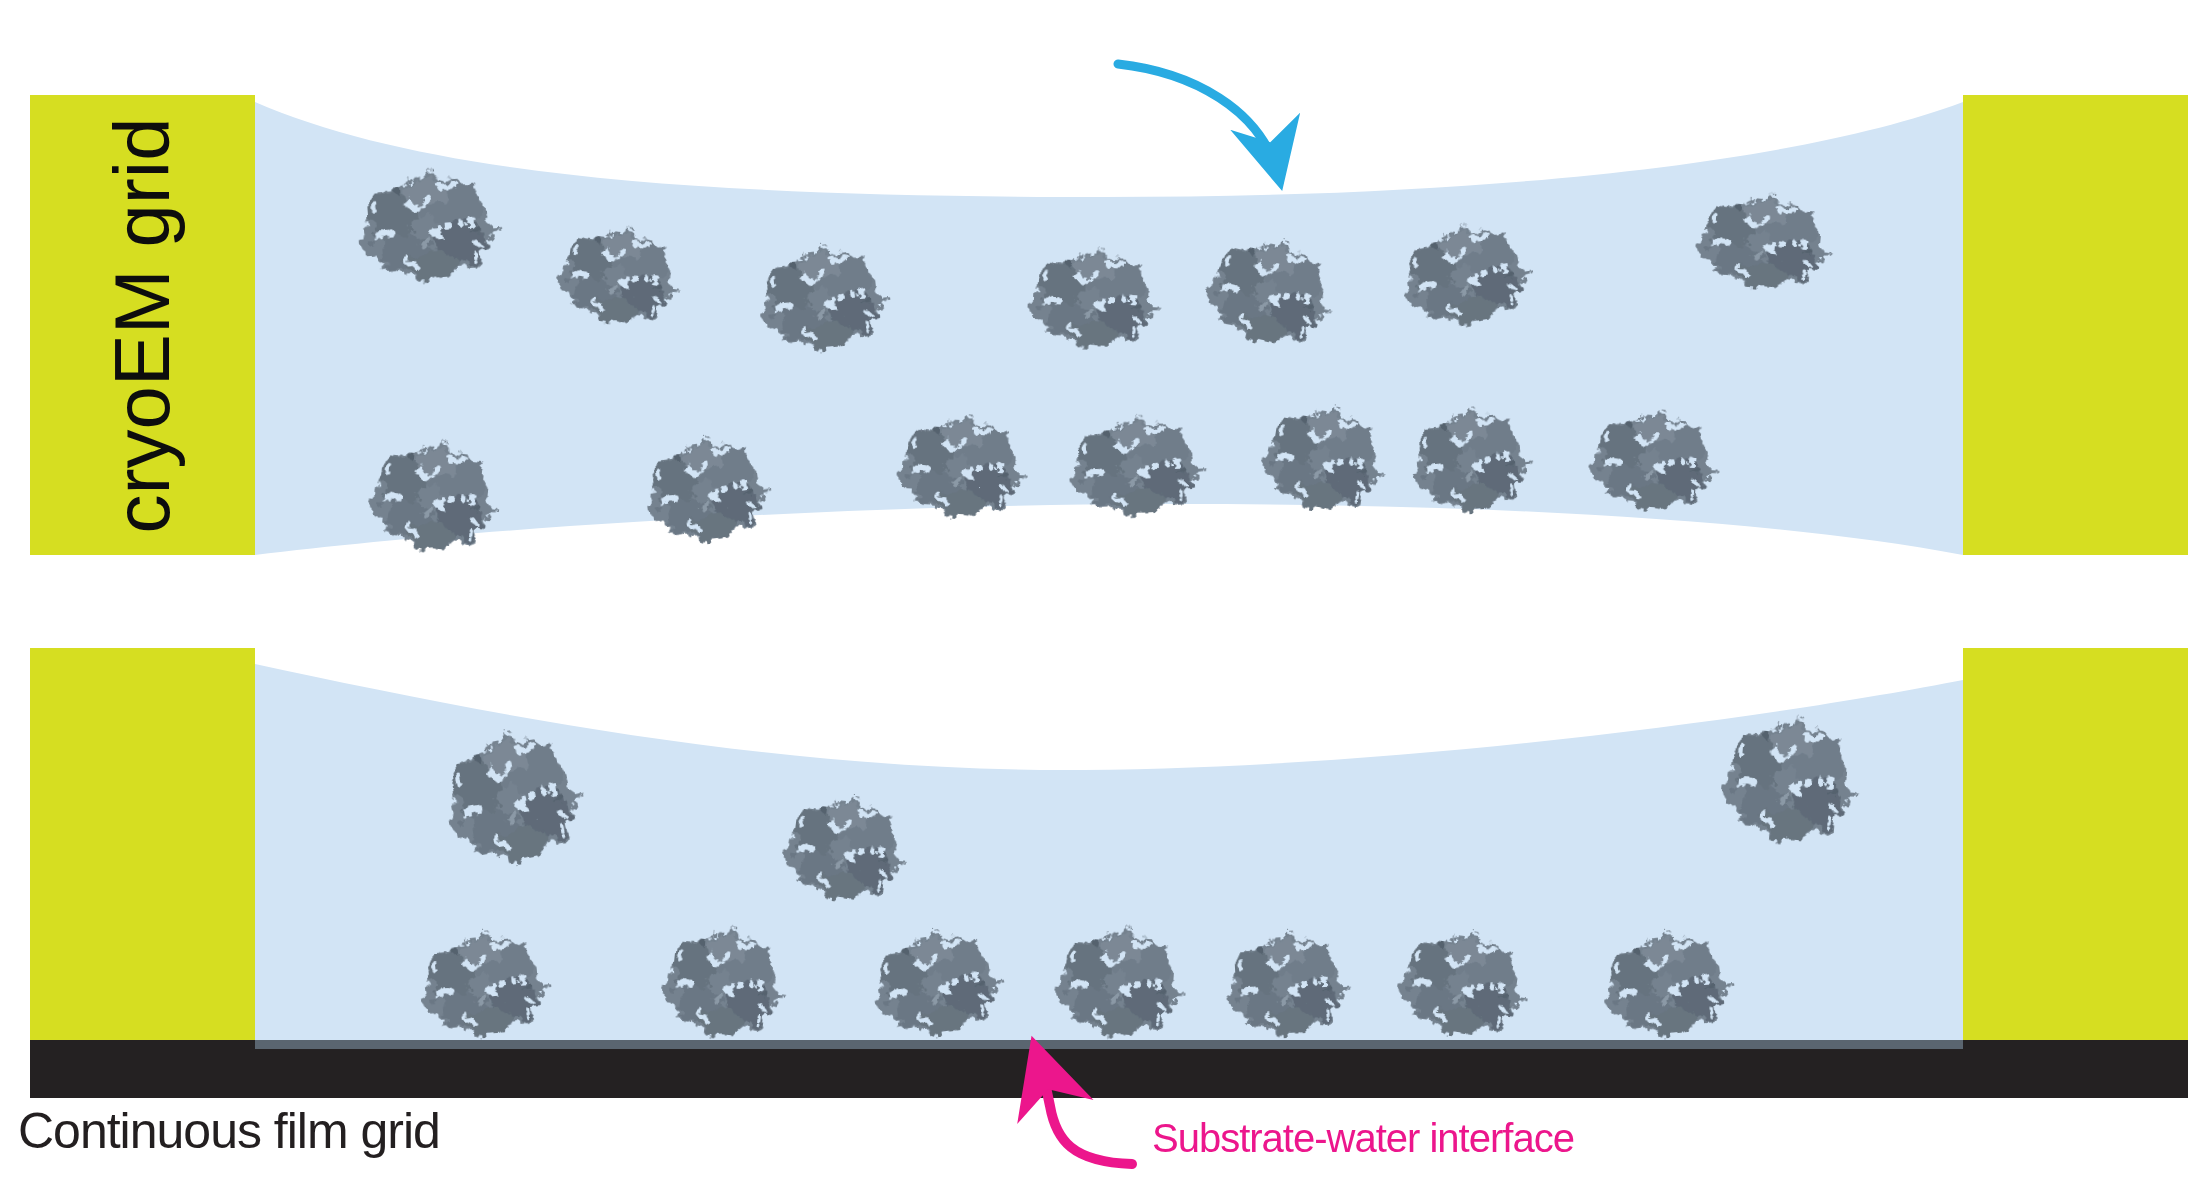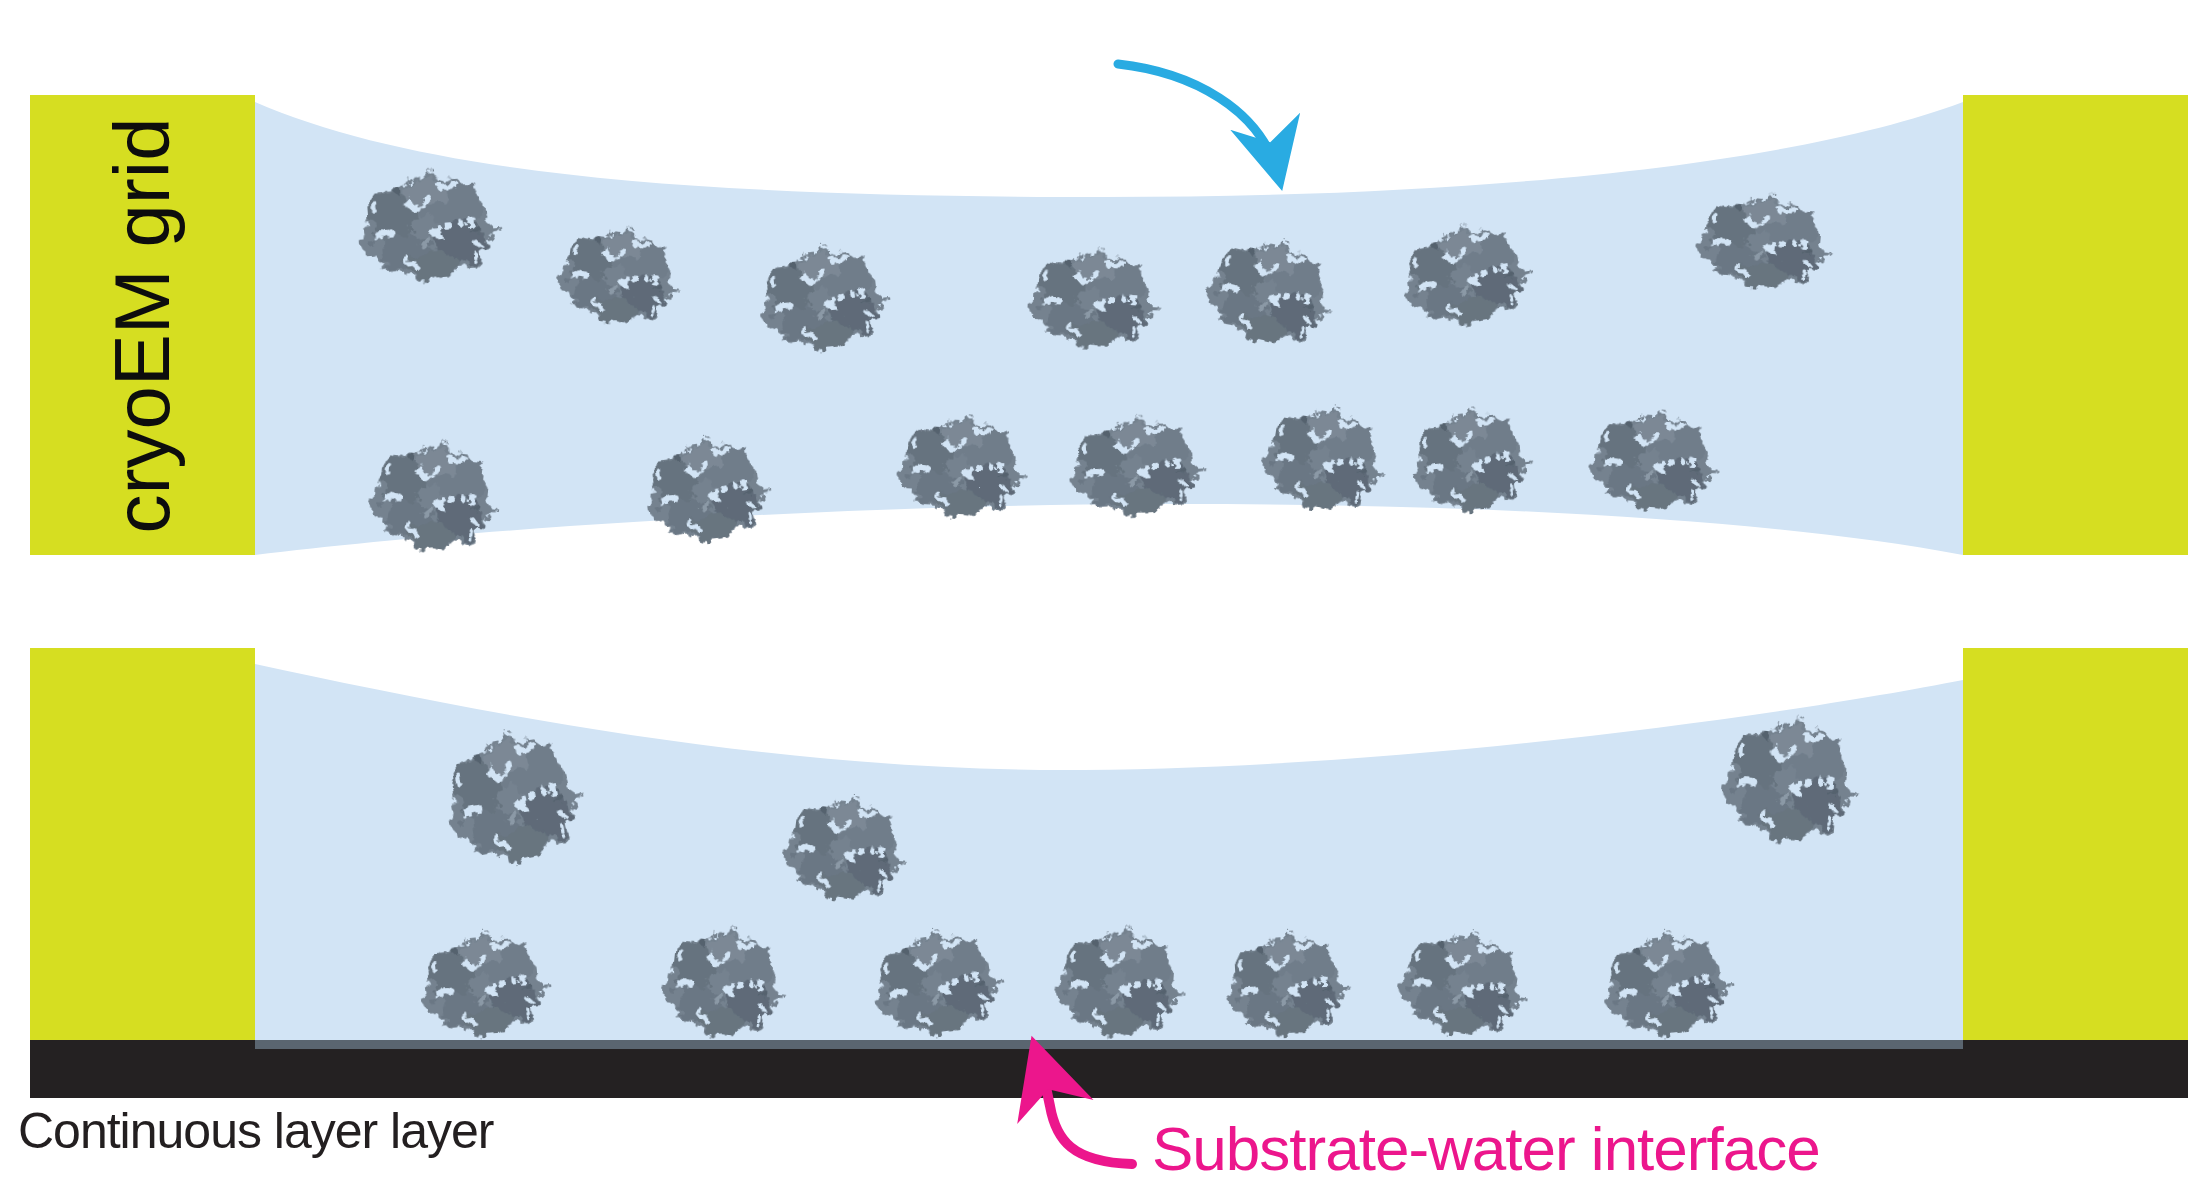--- a/index.html
+++ b/index.html
@@ -1,21 +1,21 @@
 <!DOCTYPE html>
 <html><head>
 <meta charset="utf-8">
 <style>
   html,body{margin:0;padding:0;background:#ffffff;}
   body{width:2200px;height:1195px;font-family:"Liberation Sans",sans-serif;}
   .stage{position:relative;width:2200px;height:1195px;background:#ffffff;overflow:hidden;}
   .scene{position:absolute;left:0;top:0;}
   .label{position:absolute;white-space:nowrap;line-height:1;}
   .label-airwater{left:563px;top:16px;font-size:58px;letter-spacing:-1px;color:#29abe2;}
-  .label-substrate{left:1152px;top:1118px;font-size:62px;letter-spacing:-1px;color:#ec168c;}
+  .label-substrate{left:1152px;top:1118px;font-size:40px;letter-spacing:-1px;color:#ec168c;}
   .label-film{left:18px;top:1106px;font-size:50px;letter-spacing:-1px;color:#231f20;}
   .grid-label-wrap{position:absolute;left:30px;top:95px;width:225px;height:460px;
     display:flex;align-items:center;justify-content:center;}
   .grid-label-wrap span{display:block;transform:rotate(-90deg);white-space:nowrap;
     font-size:78px;color:#0d0d0d;letter-spacing:0px;}
 </style>
 </head>
 <body>
 
 <div class="stage">
@@ -109,17 +109,17 @@
 
     <path d="M 1118,64 C 1190,72 1262,108 1279,178" fill="none" stroke-width="9" stroke-linecap="round" marker-end="url(#head-cyan)" stroke="#29abe2"></path>
     <path d="M 1132,1164 C 1072,1162 1056,1140 1050,1106 C 1046,1086 1041,1066 1036,1050" fill="none" stroke-width="10" stroke-linecap="round" marker-end="url(#head-magenta)" stroke="#ec168c"></path>
   </svg>
 
 
   <div class="grid-label-wrap">
     <span>cryoEM grid</span>
   </div>
 
-  <div class="label label-film">Continuous layer layer</div>
+  <div class="label label-film">Continuous film grid</div>
 
   <div class="label label-substrate">Substrate-water interface</div>
 
 </div>
 
 </body></html>

